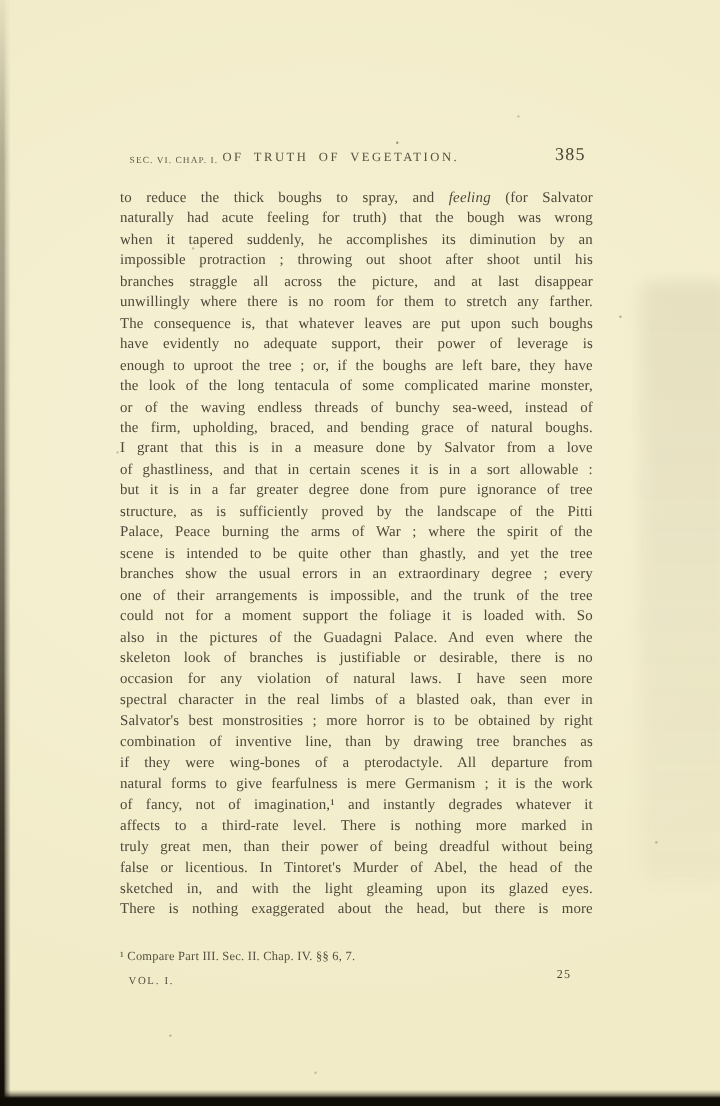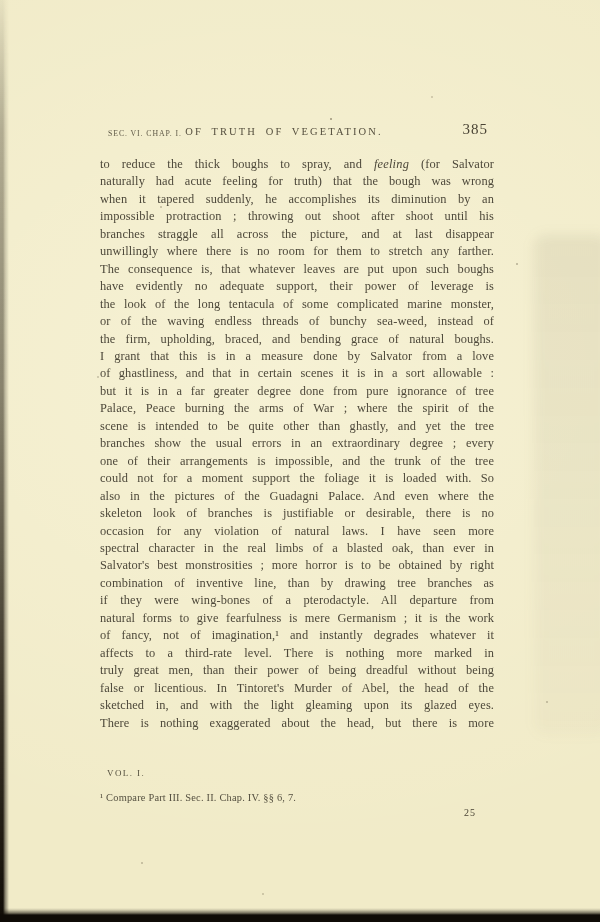--- a/index.html
+++ b/index.html
@@ -67,21 +67,21 @@
   .blines{position:absolute;top:33px;left:0;width:394px;}
   .bline{
     width:394px;font-size:12.4px;line-height:17.45px;letter-spacing:0.1px;
     text-align:justify;text-align-last:justify;white-space:normal;color:#4d483a;
   }
   .bline i{letter-spacing:0.2px;}
   .footnote{
     position:absolute;top:669px;left:0;width:394px;text-align:left;
     font-size:10.4px;color:#555040;letter-spacing:0.2px;
   }
-  .vol{position:absolute;left:107px;top:768px;font-size:9px;letter-spacing:1.4px;color:#55503f;}
+  .vol{position:absolute;left:107px;top:812px;font-size:9px;letter-spacing:1.4px;color:#55503f;}
   .sig{position:absolute;left:464px;top:807px;font-size:10px;color:#4a4435;letter-spacing:1px;}
 </style>
 </head>
 <body>
 
 <div class="scan">
   <div class="showthrough"></div>
   <div class="content">
     <div class="pheader">
       <span class="sec">SEC. VI. CHAP. I.</span>
@@ -90,26 +90,28 @@
     </div>
     <div class="blines">
         <div class="bline">to reduce the thick boughs to spray, and <i>feeling</i> (for Salvator</div>
         <div class="bline">naturally had acute feeling for truth) that the bough was wrong</div>
         <div class="bline">when it tapered suddenly, he accomplishes its diminution by an</div>
         <div class="bline">impossible protraction ; throwing out shoot after shoot until his</div>
         <div class="bline">branches straggle all across the picture, and at last disappear</div>
         <div class="bline">unwillingly where there is no room for them to stretch any farther.</div>
         <div class="bline">The consequence is, that whatever leaves are put upon such boughs</div>
         <div class="bline">have evidently no adequate support, their power of leverage is</div>
+        <div class="bline">enough to uproot the tree ; or, if the boughs are left bare, they have</div>
         <div class="bline">the look of the long tentacula of some complicated marine monster,</div>
         <div class="bline">or of the waving endless threads of bunchy sea-weed, instead of</div>
         <div class="bline">the firm, upholding, braced, and bending grace of natural boughs.</div>
         <div class="bline">I grant that this is in a measure done by Salvator from a love</div>
         <div class="bline">of ghastliness, and that in certain scenes it is in a sort allowable :</div>
         <div class="bline">but it is in a far greater degree done from pure ignorance of tree</div>
+        <div class="bline">structure, as is sufficiently proved by the landscape of the Pitti</div>
         <div class="bline">Palace, Peace burning the arms of War ; where the spirit of the</div>
         <div class="bline">scene is intended to be quite other than ghastly, and yet the tree</div>
         <div class="bline">branches show the usual errors in an extraordinary degree ; every</div>
         <div class="bline">one of their arrangements is impossible, and the trunk of the tree</div>
         <div class="bline">could not for a moment support the foliage it is loaded with.  So</div>
         <div class="bline">also in the pictures of the Guadagni Palace.  And even where the</div>
         <div class="bline">skeleton look of branches is justifiable or desirable, there is no</div>
         <div class="bline">occasion for any violation of natural laws.  I have seen more</div>
         <div class="bline">spectral character in the real limbs of a blasted oak, than ever in</div>
         <div class="bline">Salvator's best monstrosities ; more horror is to be obtained by right</div>

